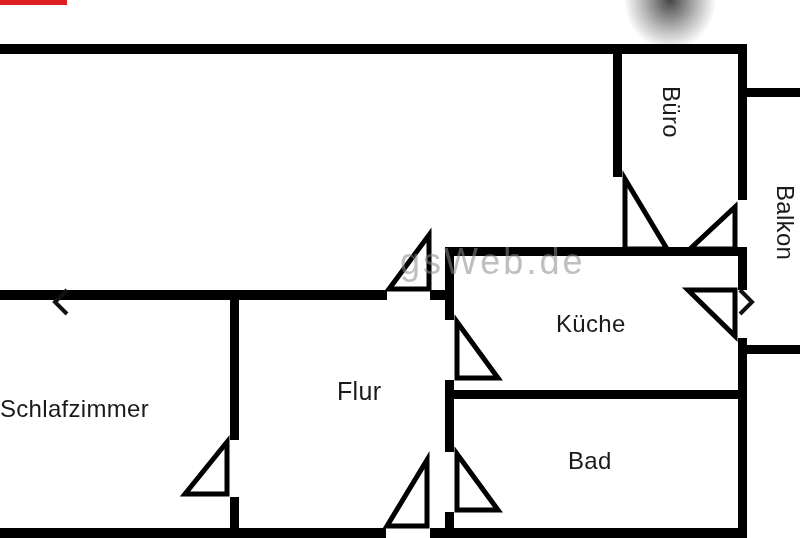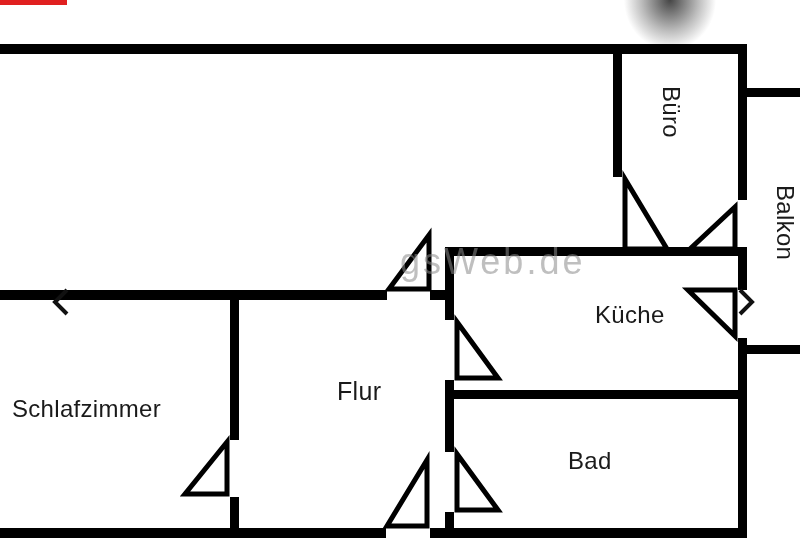--- a/index.html
+++ b/index.html
@@ -59,23 +59,23 @@
     <polygon points="688,290 735,290 735,336" fill="#ffffff" stroke="#000000" stroke-width="5"></polygon>
     <polygon points="429,235 429,289 389,289" fill="#ffffff" stroke="#000000" stroke-width="5"></polygon>
     <polygon points="427,460 427,526 387,526" fill="#ffffff" stroke="#000000" stroke-width="5"></polygon>
     <polygon points="457,322 457,378 498,378" fill="#ffffff" stroke="#000000" stroke-width="5"></polygon>
     <polygon points="457,454 457,510 498,510" fill="#ffffff" stroke="#000000" stroke-width="5"></polygon>
     <polygon points="227,442 227,494 185,494" fill="#ffffff" stroke="#000000" stroke-width="5"></polygon>
   </svg>
 
   <div class="room-label vertical" style="left:658px;top:86px;">Büro</div>
   <div class="room-label vertical" style="left:772px;top:185px;">Balkon</div>
-  <div class="room-label" style="left:556px;top:302px;margin-left:39px;">Küche</div>
+  <div class="room-label" style="left:556px;top:311px;">Küche</div>
   <div class="room-label" style="left:313px;top:378px;font-size:25px;margin-left:24px;">Flur</div>
-  <div class="room-label" style="left:0;top:396px;padding-left:12px;">Schlafzimmer</div>
+  <div class="room-label" style="left:0;top:396px;">Schlafzimmer</div>
   <div class="room-label" style="left:568px;top:448px;text-align:center;">Bad</div>
 
   <div class="watermark">gsWeb.de</div>
 
   <svg class="chev" style="left:52px;top:288px;" width="18" height="28" viewBox="0 0 18 28">
     <polyline points="15,2 3,14 15,26" fill="none" stroke="#111111" stroke-width="4"></polyline>
   </svg>
   <svg class="chev" style="left:737px;top:288px;" width="18" height="28" viewBox="0 0 18 28">
     <polyline points="3,2 15,14 3,26" fill="none" stroke="#111111" stroke-width="4"></polyline>
   </svg>

